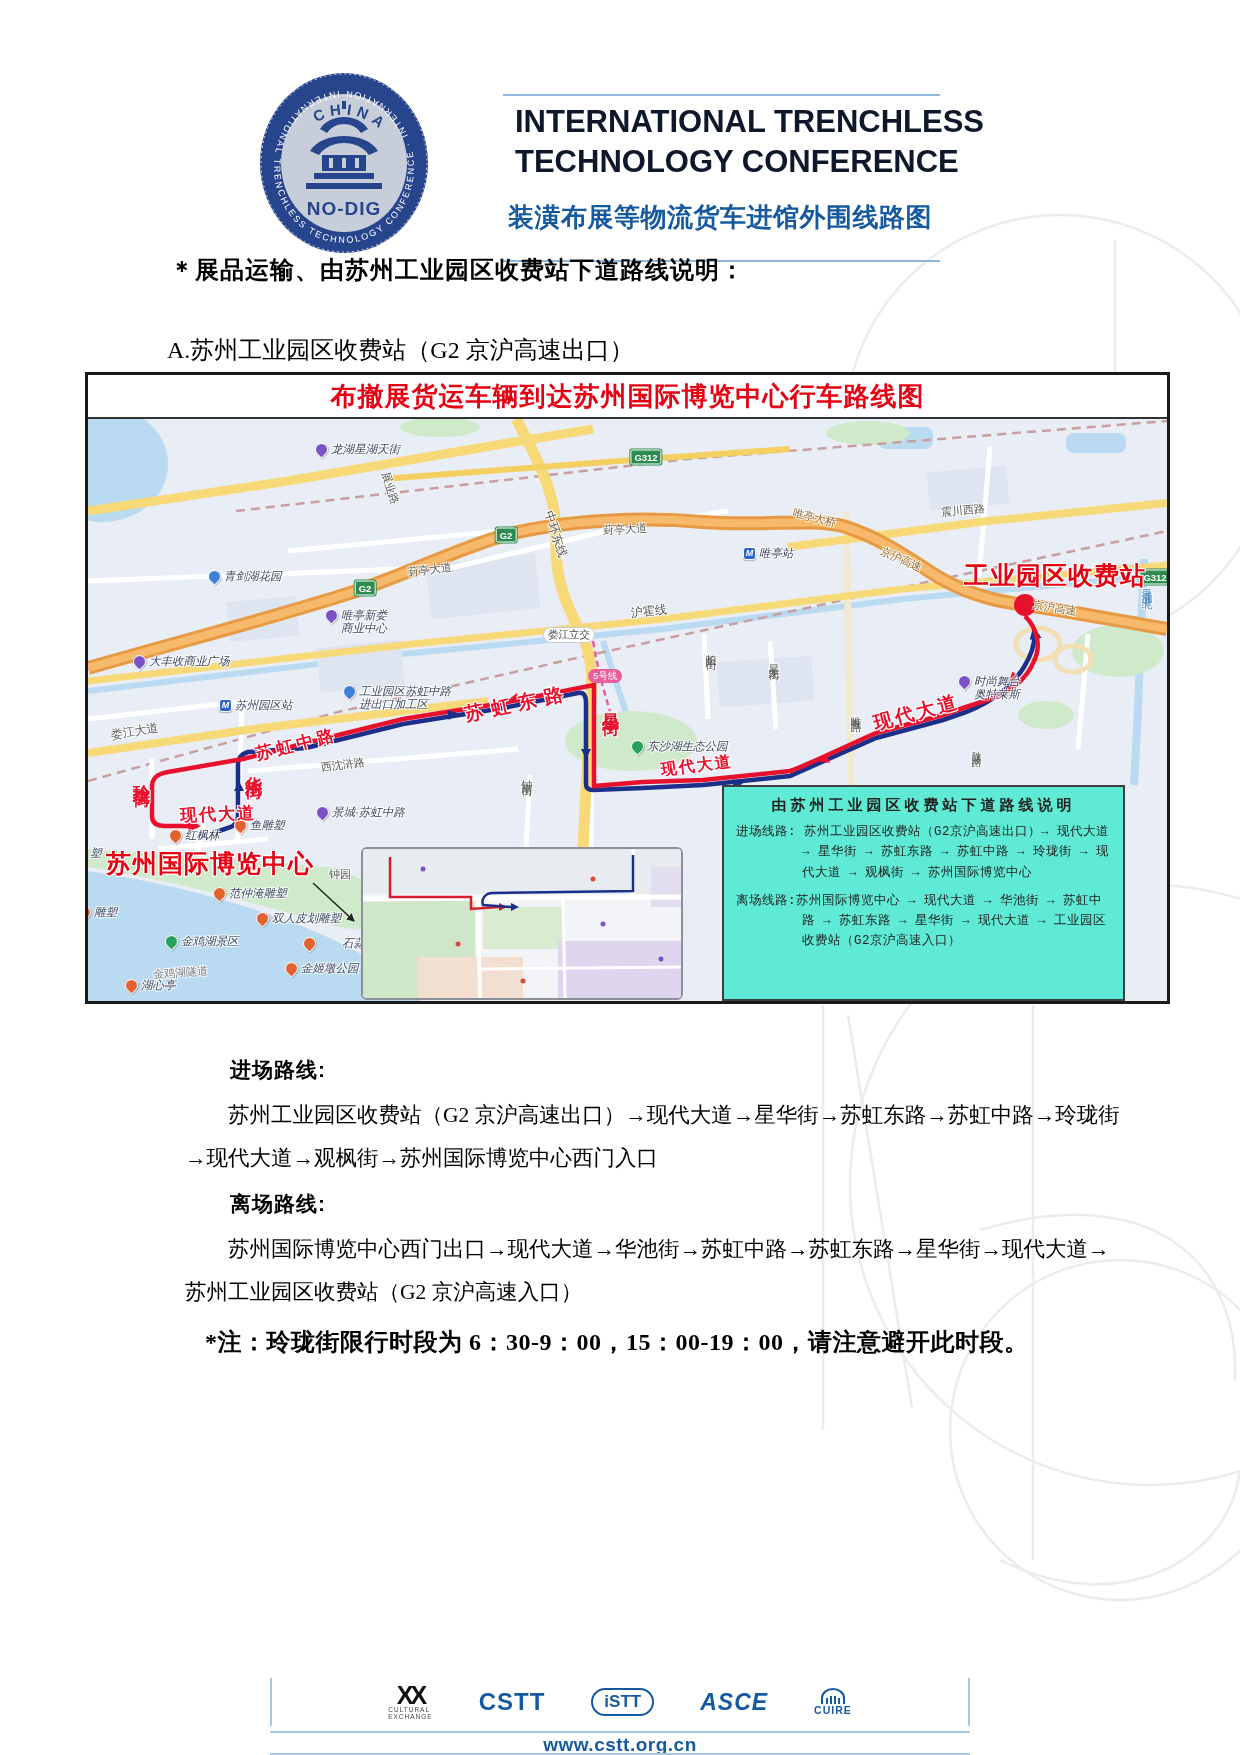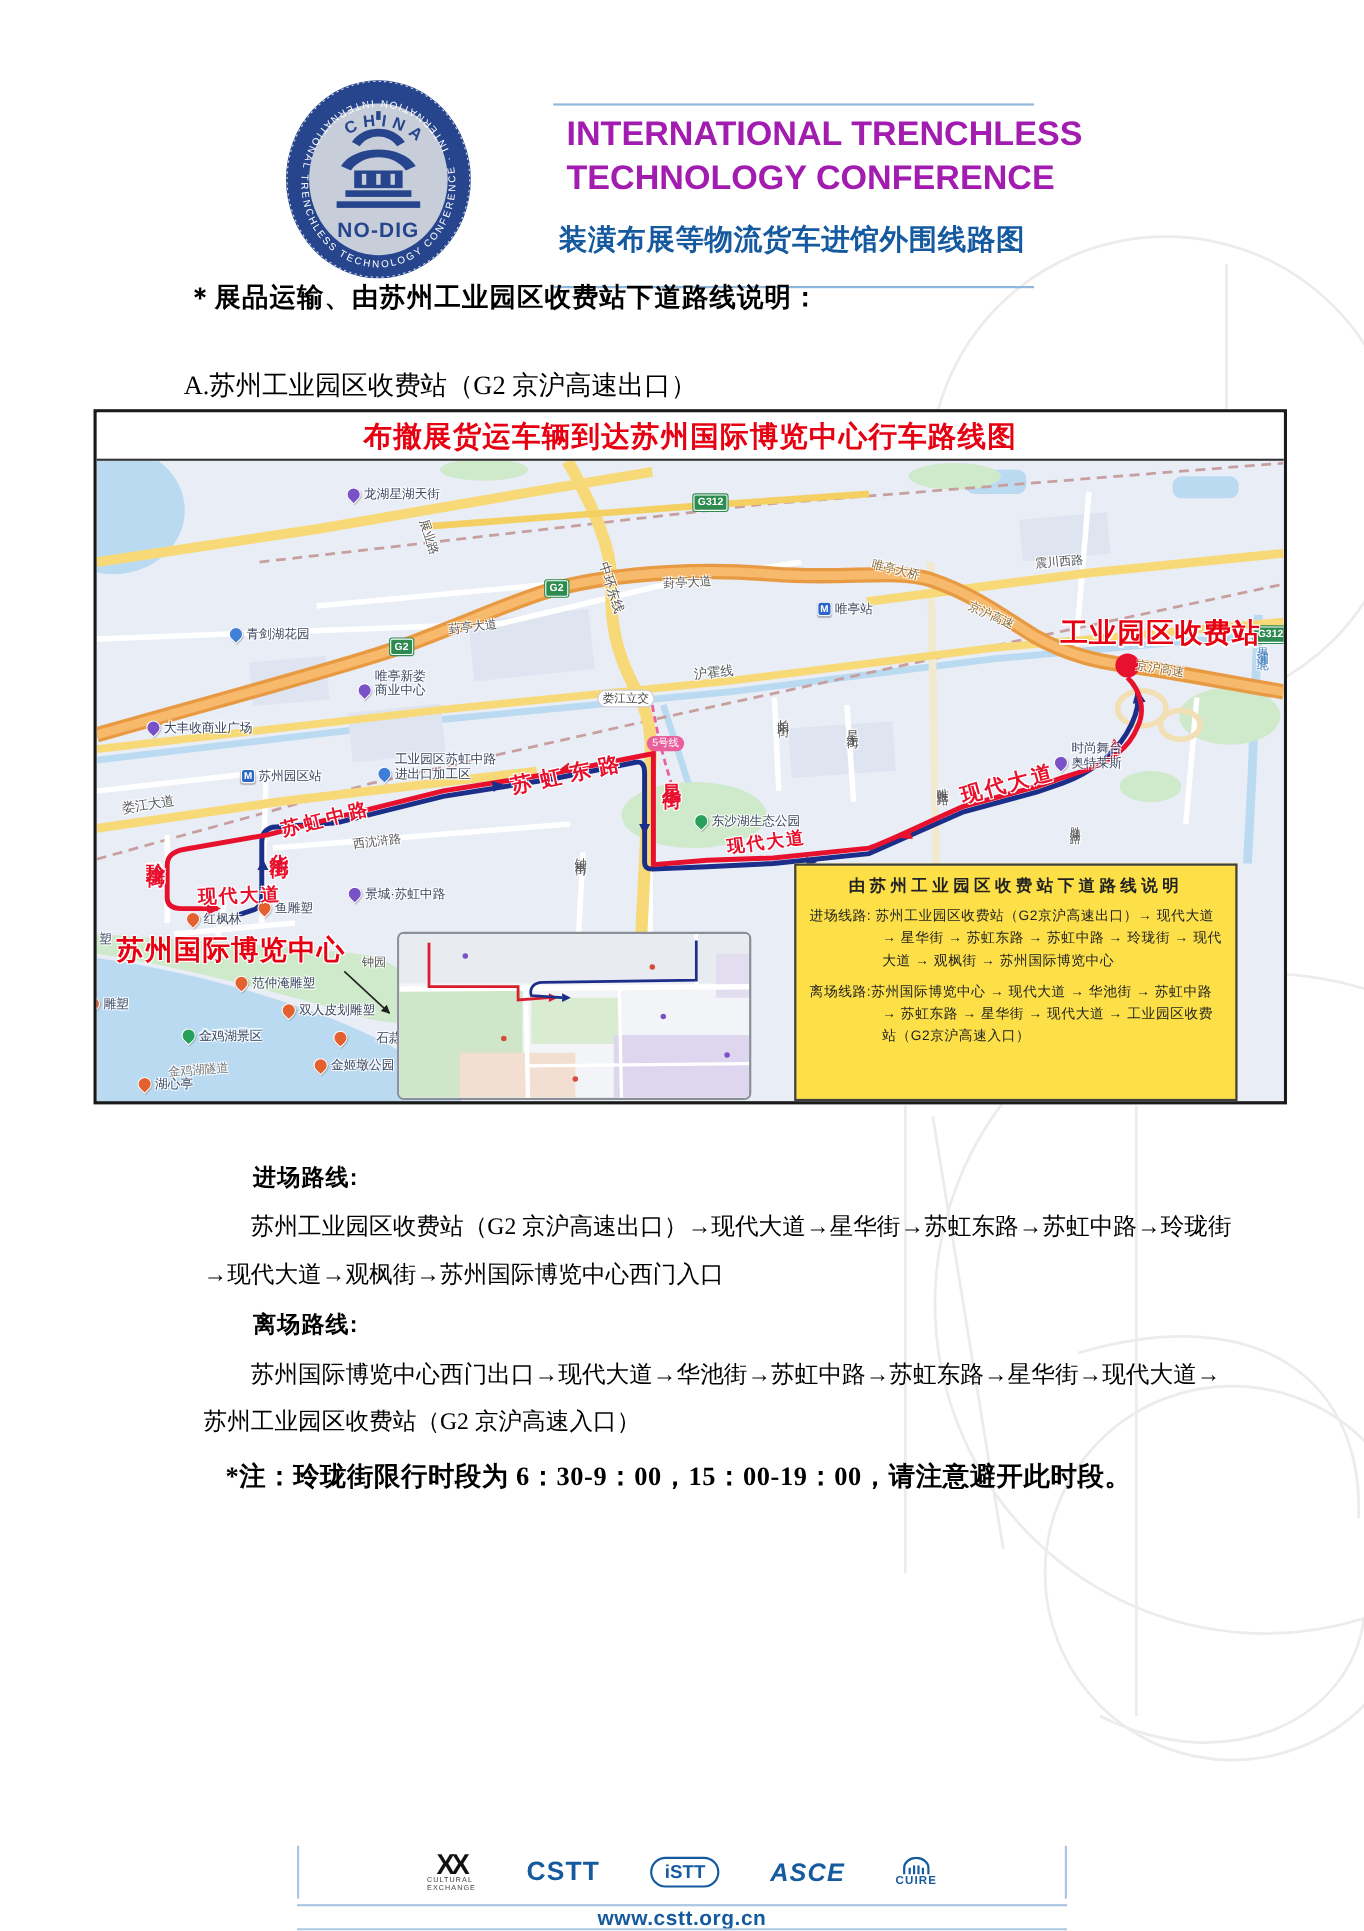--- a/index.html
+++ b/index.html
@@ -6,58 +6,58 @@
   body{width:1240px;height:1755px;position:relative;background:#fff;overflow:hidden;
        font-family:"Liberation Sans",sans-serif;color:#000;}
   
   #watermark{position:absolute;inset:0;z-index:0;}
   
   #header{position:absolute;left:0;top:0;width:1240px;height:300px;z-index:2;}
   #logo-badge{position:absolute;left:258px;top:70px;width:172px;height:186px;}
   #title-block{position:absolute;left:503px;top:88px;width:440px;}
   .t-line{position:absolute;left:0;width:437px;height:2px;background:#8fb8dc;}
   #t-line-top{top:6px;} #t-line-bot{top:172px;}
-  .t-en{position:absolute;left:12px;font-weight:bold;color:#a21caf;font-size:31px;letter-spacing:0px;white-space:nowrap;}
+  .t-en{position:absolute;left:12px;font-weight:bold;color:#0f172a;font-size:31px;letter-spacing:0px;white-space:nowrap;}
   #t-en1{top:16px;} #t-en2{top:56px;}
   .t-cn{position:absolute;left:5px;top:112px;font-weight:bold;color:#15599f;font-size:26px;letter-spacing:0.5px;white-space:nowrap;}
   
   #intro{position:absolute;left:170px;top:254px;font-size:24px;font-weight:bold;letter-spacing:1px;z-index:2;}
   #section-a{position:absolute;left:167px;top:334px;font-size:24px;font-family:"Liberation Serif",serif;font-weight:500;z-index:2;}
   
   #map-box{position:absolute;left:85px;top:372px;width:1085px;height:632px;border:3px solid #1a1a1a;
            background:#fff;box-sizing:border-box;z-index:2;}
   #map-title{height:42px;line-height:42px;text-align:center;color:#e60012;font-size:26px;font-weight:bold;
              border-bottom:2px solid #333;letter-spacing:1px;background:#fff;}
   #map-canvas{position:relative;width:1079px;height:582px;overflow:hidden;background:#e9edf5;}
   #base-map{position:absolute;left:0;top:0;}
   #map-labels{position:absolute;inset:0;z-index:3;}
   .slabel{position:absolute;color:#e8112d;font-weight:bold;font-family:"Liberation Serif",serif;white-space:nowrap;
           text-shadow:1px 1px 0 #fff,-1px -1px 0 #fff,1px -1px 0 #fff,-1px 1px 0 #fff;transform-origin:left center;z-index:4;}
   .rlabel{position:absolute;color:#555;font-size:11px;white-space:nowrap;
           text-shadow:1px 1px 0 #fff,-1px -1px 0 #fff,1px -1px 0 #fff,-1px 1px 0 #fff;transform-origin:left center;z-index:3;}
   .vert{writing-mode:vertical-rl;text-orientation:upright;letter-spacing:3px;}
   .chip{background:#fff;border:1px solid #c6ccd8;border-radius:8px;padding:0 4px;color:#444;font-size:10.5px;text-shadow:none;}
   .badge{background:#e85f9c;color:#fff;border-radius:8px;padding:0 5px;font-size:9.5px;line-height:14px;text-shadow:none;}
-  .poi{position:absolute;display:flex;align-items:flex-end;gap:3px;z-index:3;}
+  .poi{position:absolute;display:flex;align-items:flex-start;gap:3px;z-index:3;font-style:italic;}
   .pin{width:13px;height:13px;border-radius:50% 50% 50% 0;flex:0 0 13px;border:1.5px solid #fff;box-sizing:border-box;
        box-shadow:0 1px 1px rgba(0,0,0,.25);transform:rotate(-45deg);}
   .c-purple{background:#7a52c7;} .c-blue{background:#3f7fd6;} .c-green{background:#27a05c;} .c-orange{background:#e2612e;}
   .c-metro{background:#2b66c8;border-radius:3px;transform:none;color:#fff;font-size:9px;font-weight:bold;text-align:center;line-height:11px;}
   .ptxt{font-size:11.5px;line-height:12.5px;color:#3b4660;white-space:nowrap;
         text-shadow:1px 1px 0 #fff,-1px -1px 0 #fff,1px -1px 0 #fff,-1px 1px 0 #fff;}
   .shield{position:absolute;transform:translate(-50%,-50%);background:#2e8b4f;color:#fff;font-size:9.5px;font-weight:bold;
           padding:0 3px;line-height:13px;border:1px solid #fff;border-radius:2px;box-shadow:0 0 0 1px #2e8b4f;z-index:3;}
   .bigred{position:absolute;color:#e60012;font-weight:bold;white-space:nowrap;z-index:4;
           text-shadow:1px 1px 0 #fff,-1px -1px 0 #fff,1px -1px 0 #fff,-1px 1px 0 #fff;}
   #toll-label{left:876px;top:140px;font-size:25px;letter-spacing:1px;}
   #expo-label{left:18px;top:428px;font-size:25px;letter-spacing:1px;}
   #inset-map{position:absolute;left:273px;top:428px;width:322px;height:153px;border:2px solid #8a8f98;border-radius:6px;
              background:#f4f6f9;overflow:hidden;z-index:5;box-sizing:border-box;}
-  #legend-box{position:absolute;left:634px;top:366px;width:403px;height:216px;background:#fde047;border:2px solid #3f3f3f;
-              box-sizing:border-box;z-index:6;padding:6px 12px;font-family:Liberation Sans, sans-serif;}
+  #legend-box{position:absolute;left:634px;top:366px;width:403px;height:216px;background:#5eead4;border:2px solid #3f3f3f;
+              box-sizing:border-box;z-index:6;padding:6px 12px;font-family:Liberation Mono, monospace;}
   #legend-title{text-align:center;font-size:15px;letter-spacing:4px;font-weight:600;color:#222;margin:3px 0 7px 0;}
   .legend-p{font-size:12.5px;line-height:1.62;color:#222;padding-left:66px;text-indent:-66px;margin:0 0 8px 0;letter-spacing:0.5px;}
   #legend-note{font-size:12.5px;line-height:1.62;color:#e01f1f;font-weight:bold;padding-left:30px;text-indent:-30px;margin-top:9px;letter-spacing:0.5px;}
   
   .sec-h{position:absolute;left:230px;font-size:21px;font-weight:bold;z-index:2;letter-spacing:1px;}
   .sec-p{position:absolute;left:185px;width:935px;font-size:21.5px;line-height:43px;text-indent:2em;
          font-family:"Liberation Serif",serif;z-index:2;}
   #in-heading{top:1056px;} #in-text{top:1094px;}
   #out-heading{top:1190px;} #out-text{top:1228px;}
   #note-text{position:absolute;left:205px;top:1326px;font-size:24px;font-weight:bold;z-index:2;

